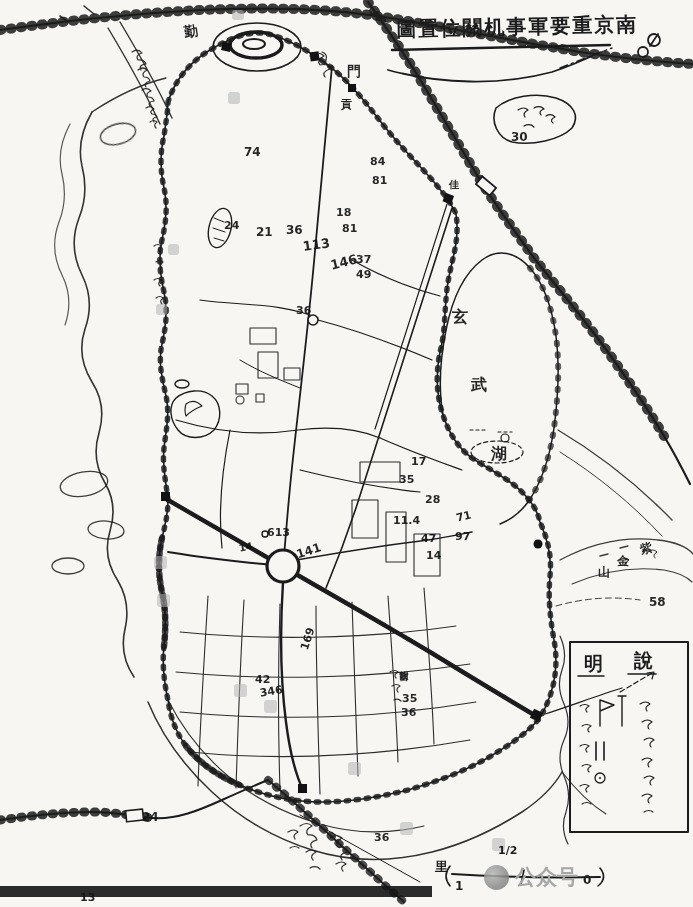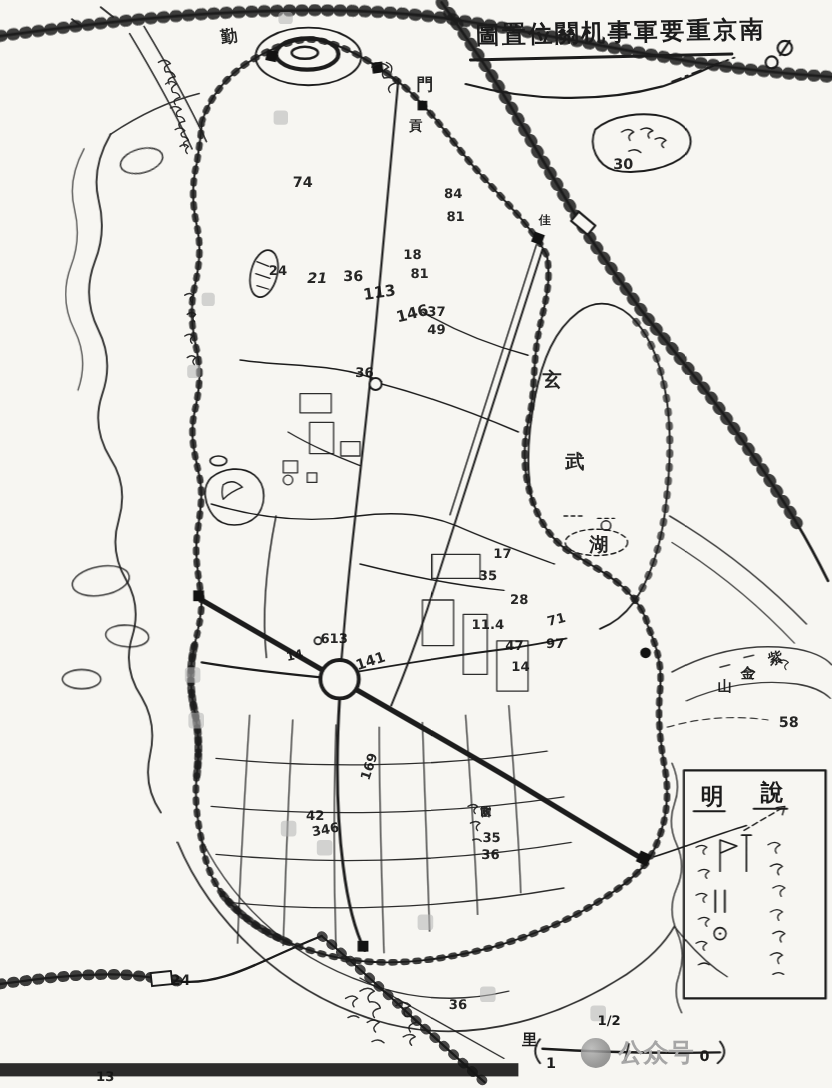--- a/index.html
+++ b/index.html
@@ -259,21 +259,21 @@
   <span class="scale-label" id="scale-0">0</span>
 
   <div id="watermark" style="color: rgb(166, 166, 166);">
     <div id="wm-logo"></div>
     <span id="wm-prefix">公众号</span>
   </div>
 
   <div class="layer">
       <span class="map-label" style="left: 244px; top: 146px;">74</span>
       <span class="map-label" style="left: 224px; top: 220px; font-size: 11px;">24</span>
-      <span class="map-label" style="left: 256px; top: 226px; font-style: italic;">21</span>
+      <span class="map-label" style="left: 256px; top: 226px;">21</span>
       <span class="map-label" style="left: 286px; top: 224px;">36</span>
       <span class="map-label" style="left: 302px; top: 240px; font-size: 13px; transform: rotate(-8deg);">113</span>
       <span class="map-label" style="left: 336px; top: 207px; font-size: 11px;">18</span>
       <span class="map-label" style="left: 342px; top: 223px; font-size: 11px;">81</span>
       <span class="map-label" style="left: 329px; top: 259px; font-size: 13px; transform: rotate(-14deg);">146</span>
       <span class="map-label" style="left: 356px; top: 254px; font-size: 11px;">37</span>
       <span class="map-label" style="left: 356px; top: 269px; font-size: 11px;">49</span>
       <span class="map-label" style="left: 370px; top: 156px; font-size: 11px;">84</span>
       <span class="map-label" style="left: 372px; top: 175px; font-size: 11px;">81</span>
       <span class="map-label" style="left: 449px; top: 180px; font-size: 10px;">佳</span>

